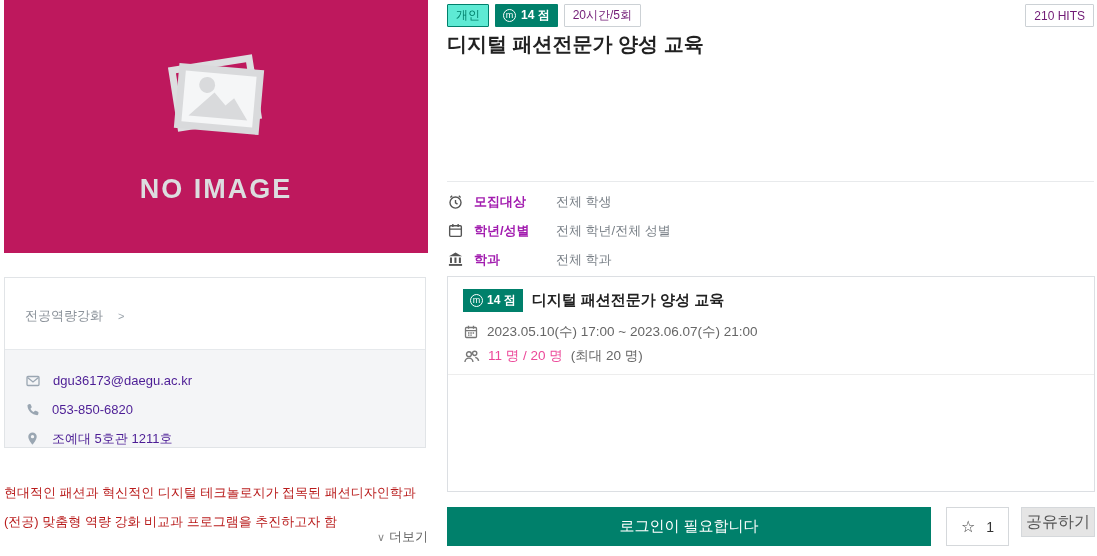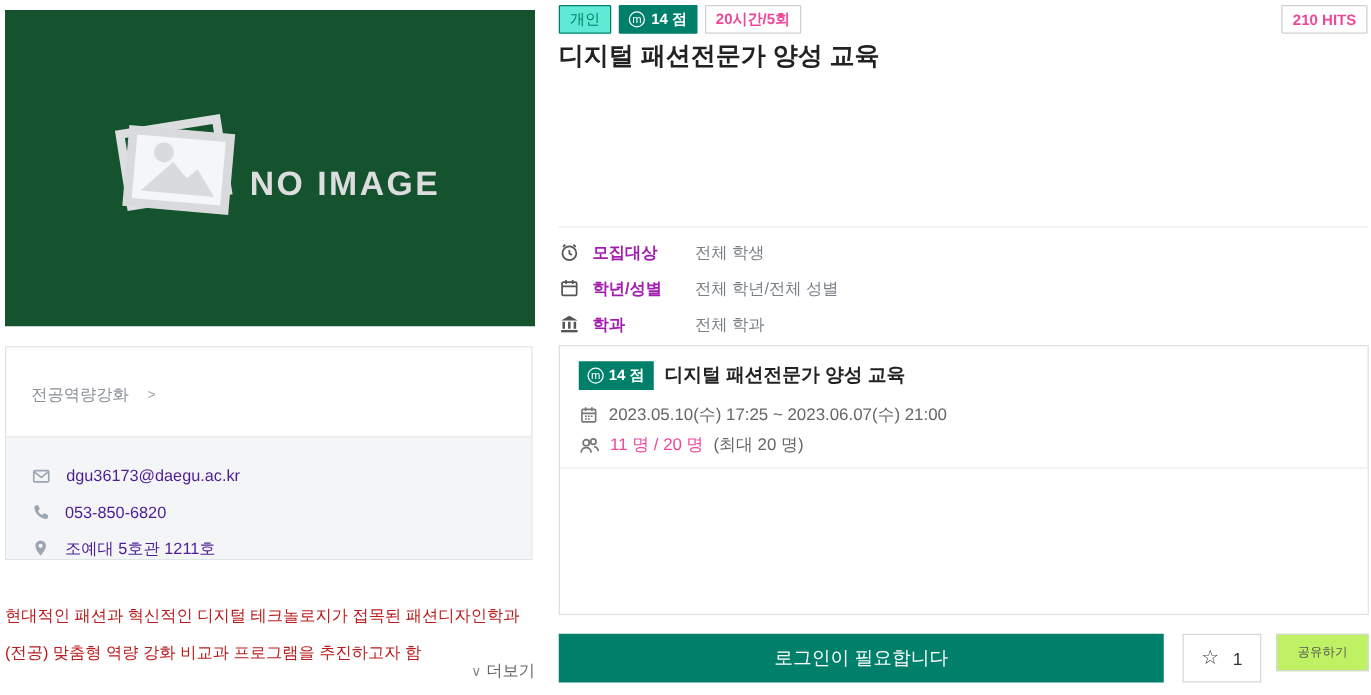--- a/index.html
+++ b/index.html
@@ -1,22 +1,22 @@
 <!DOCTYPE html>
 <html><head>
 <meta charset="utf-8">
 <style>
   * { margin:0; padding:0; box-sizing:border-box; }
   html,body { background:#fff; }
   body { font-family:"Liberation Sans","DejaVu Sans",sans-serif; }
   .stage { position:relative; width:1097px; height:556px; background:#fff; overflow:hidden; }
 
   
-  .image-ph { position:absolute; left:4px; top:8px; width:424px; height:253px; background:#14532d;
-              display:flex; flex-direction:row; align-items:center; justify-content:center; }
+  .image-ph { position:absolute; left:4px; top:0; width:424px; height:253px; background:#be185d;
+              display:flex; flex-direction:column; align-items:center; justify-content:center; }
   .image-ph .noimg-text { margin-top:26px; font-size:27px; font-weight:bold; letter-spacing:2px; color:#dcdddf; }
 
   .dept-card { position:absolute; left:4px; top:277px; width:422px; height:171px;
                border:1px solid #e1e4e7; background:#fff; }
   .dept-top { padding:18px 20px 0 20px; height:70px; }
   .dept-title-row { display:flex; align-items:center; gap:8px; font-size:15px; font-weight:bold; color:#333; }
   .play-btn { width:22px; height:22px; border:1px solid #c9ced3; border-radius:50%; background:#fff;
               display:inline-flex; align-items:center; justify-content:center; cursor:pointer;
               font-size:9px; color:#444; padding-left:2px; }
   .dept-category { margin-top:11px; font-size:13px; color:#8a9199; display:flex; gap:15px; align-items:center; }
@@ -31,21 +31,21 @@
   .more-link { position:absolute; top:528px; left:4px; width:424px; text-align:right; font-size:13px;
                color:#666; cursor:pointer; }
   .more-link .chev { font-size:11px; color:#888; margin-right:4px; }
 
   
   .badges-row { position:absolute; left:447px; top:4px; display:flex; gap:6px; align-items:center; }
   .badge { display:inline-flex; align-items:center; gap:5px; height:23px; padding:0 8px;
            font-size:12px; border-radius:1px; white-space:nowrap; }
   .badge.outline-accent { border:1px solid #00806b; color:#00806b; background:#5eead4; }
   .badge.solid-accent { background:#00806b; color:#fff; font-weight:bold; }
-  .badge.outline-gray { border:1px solid #ccd1d5; color:#ec4899; background:#fff;font-weight:bold; }
+  .badge.outline-gray { border:1px solid #ccd1d5; color:#701a75; background:#fff; }
   .m-circle { display:inline-flex; align-items:center; justify-content:center; width:13px; height:13px;
               border:1px solid #fff; border-radius:50%; font-size:9px; font-weight:normal; line-height:1; }
   .hits-badge { position:absolute; right:3px; top:4px; }
 
   .main-title { position:absolute; left:447px; top:31px; font-size:20px; font-weight:bold; color:#222; }
 
   .right-divider { position:absolute; left:447px; right:3px; top:181px; border-top:1px solid #e8eaec; }
 
   .info-rows { position:absolute; left:447px; top:187px; }
   .info-row { display:flex; align-items:center; height:29px; }
@@ -69,22 +69,22 @@
 
   
   .login-btn { position:absolute; left:447px; top:507px; width:484px; height:39px; background:#00806b;
                color:#fff; font-size:15px; border:none; display:flex; align-items:center; justify-content:center;
                cursor:pointer; font-family:inherit; }
   .star-btn { position:absolute; left:946px; top:507px; width:63px; height:39px; background:#fff;
               border:1px solid #d5d8db; display:flex; align-items:center; justify-content:center; gap:11px;
               cursor:pointer; font-family:inherit; }
   .star-btn .star { font-size:16px; color:#444; line-height:1; }
   .star-btn .count { font-size:14px; color:#333; }
-  .share-btn { position:absolute; left:1021px; top:507px; width:74px; height:30px; background:#bef264;
-               border:1px solid #d5d8db; font-size:10px; color:#555; cursor:pointer; font-family:inherit; }
+  .share-btn { position:absolute; left:1021px; top:507px; width:74px; height:30px; background:#e5e5e5;
+               border:1px solid #d5d8db; font-size:16px; color:#555; cursor:pointer; font-family:inherit; }
 </style>
 </head>
 <body>
 
 <div class="stage">
 
   <div class="image-ph">
     <svg width="120" height="100" viewBox="0 0 120 100">
       <rect x="20" y="16" width="78" height="58" fill="none" stroke="#dddee0" stroke-width="7" transform="rotate(-9 59 45)"></rect>
       <rect x="24" y="22" width="78" height="58" fill="#f5f6f7" stroke="#d9dadc" stroke-width="7" transform="rotate(5 63 51)"></rect>
@@ -183,21 +183,21 @@
           <span>14 점</span>
         </span>
         <span class="course-title">디지털 패션전문가 양성 교육</span>
       </div>
       <div class="course-rows">
         <div class="course-row">
           <svg width="16" height="16" viewBox="0 0 16 16" fill="none" stroke="currentColor" stroke-width="1.3">
             <rect x="2.5" y="3.5" width="11" height="10" rx="1"></rect>
               <path d="M2.5 6.7h11M5.5 1.8v3M10.5 1.8v3M5 9h1.5M7.3 9h1.5M9.6 9h1.5M5 11.2h1.5M7.3 11.2h1.5"></path>
           </svg>
-          <span>2023.05.10(수) 17:25 ~ 2023.06.07(수) 21:00</span>
+          <span>2023.05.10(수) 17:00 ~ 2023.06.07(수) 21:00</span>
         </div>
         <div class="course-row">
           <svg width="17" height="17" viewBox="0 0 16 16" fill="none" stroke="currentColor" stroke-width="1.3">
             <circle cx="5.6" cy="5.8" r="2.3"></circle>
               <path d="M1.8 13.2c.3-2.3 1.8-3.7 3.8-3.7s3.5 1.4 3.8 3.7"></path>
             <circle cx="11" cy="5" r="2"></circle>
               <path d="M11.5 8.8c1.8.2 2.9 1.5 3.2 3.4"></path>
           </svg>
           <span class="enrolled">11 명 / 20 명</span>
           <span>(최대 20 명)</span>

